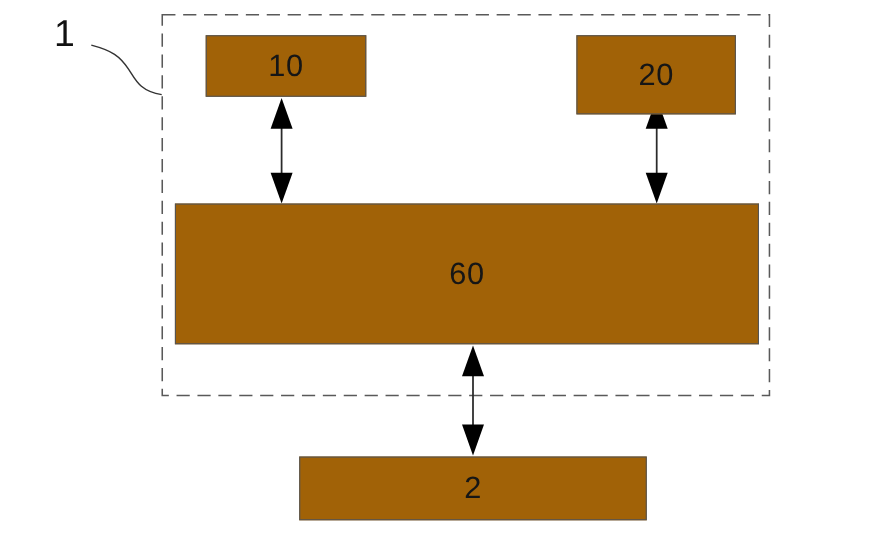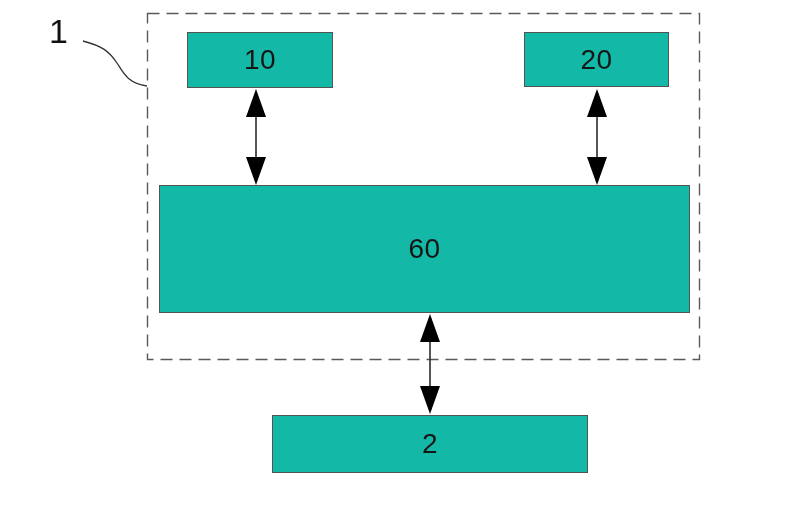--- a/index.html
+++ b/index.html
@@ -18,31 +18,31 @@
   .lines-layer {
     position: absolute;
     left: 0;
     top: 0;
     width: 802px;
     height: 505px;
   }
   .block {
     position: absolute;
     box-sizing: border-box;
-    background: #14b8a6;
+    background: #a16207;
     border: 1.5px solid #545454;
     display: flex;
     align-items: center;
     justify-content: center;
     font-size: 28px;
     color: #161616;
     letter-spacing: 0.5px;
   }
   .block-10 { left: 187px; top: 32px;  width: 146px; height: 56px; }
-  .block-20 { left: 524px; top: 32px;  width: 145px; height: 55px; }
+  .block-20 { left: 524px; top: 32px;  width: 145px; height: 72px; }
   .block-30 { left: 159px; top: 185px; width: 531px; height: 128px; }
   .block-2  { left: 272px; top: 415px; width: 316px; height: 58px; }
   .boundary-label {
     position: absolute;
     left: 49px;
     top: 14px;
     font-size: 34px;
     color: #111111;
     line-height: 1;
   }

